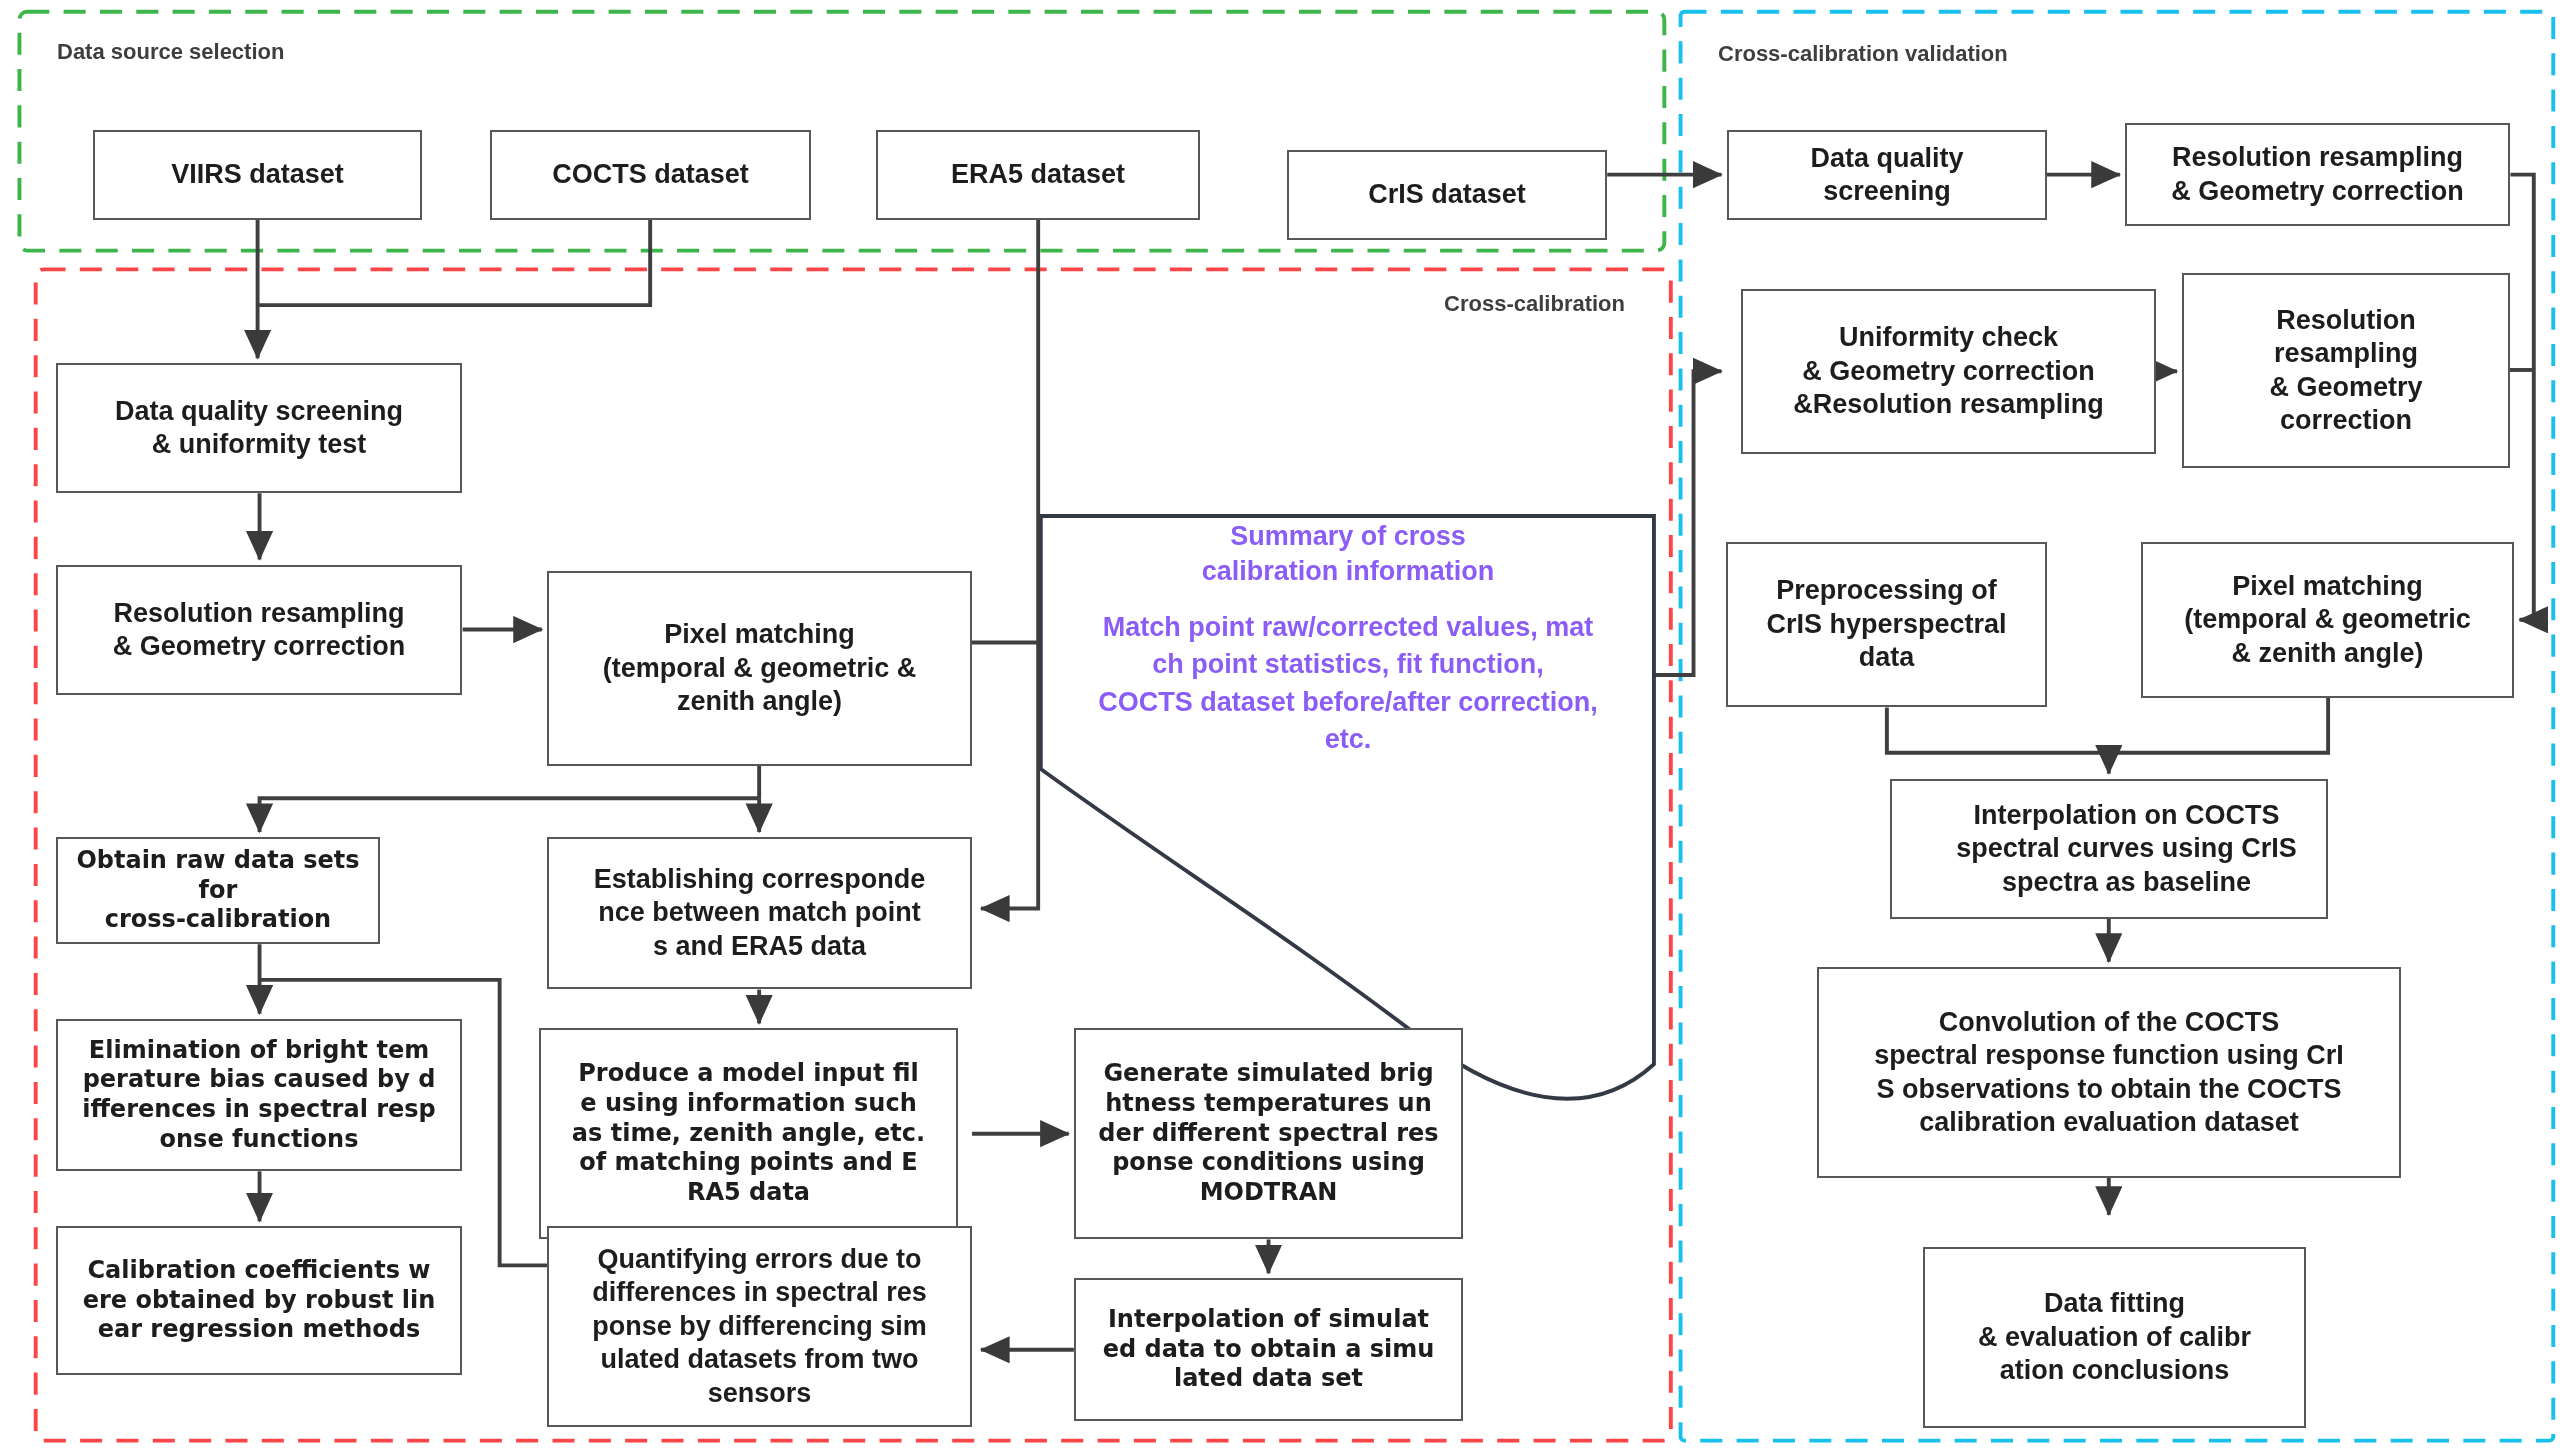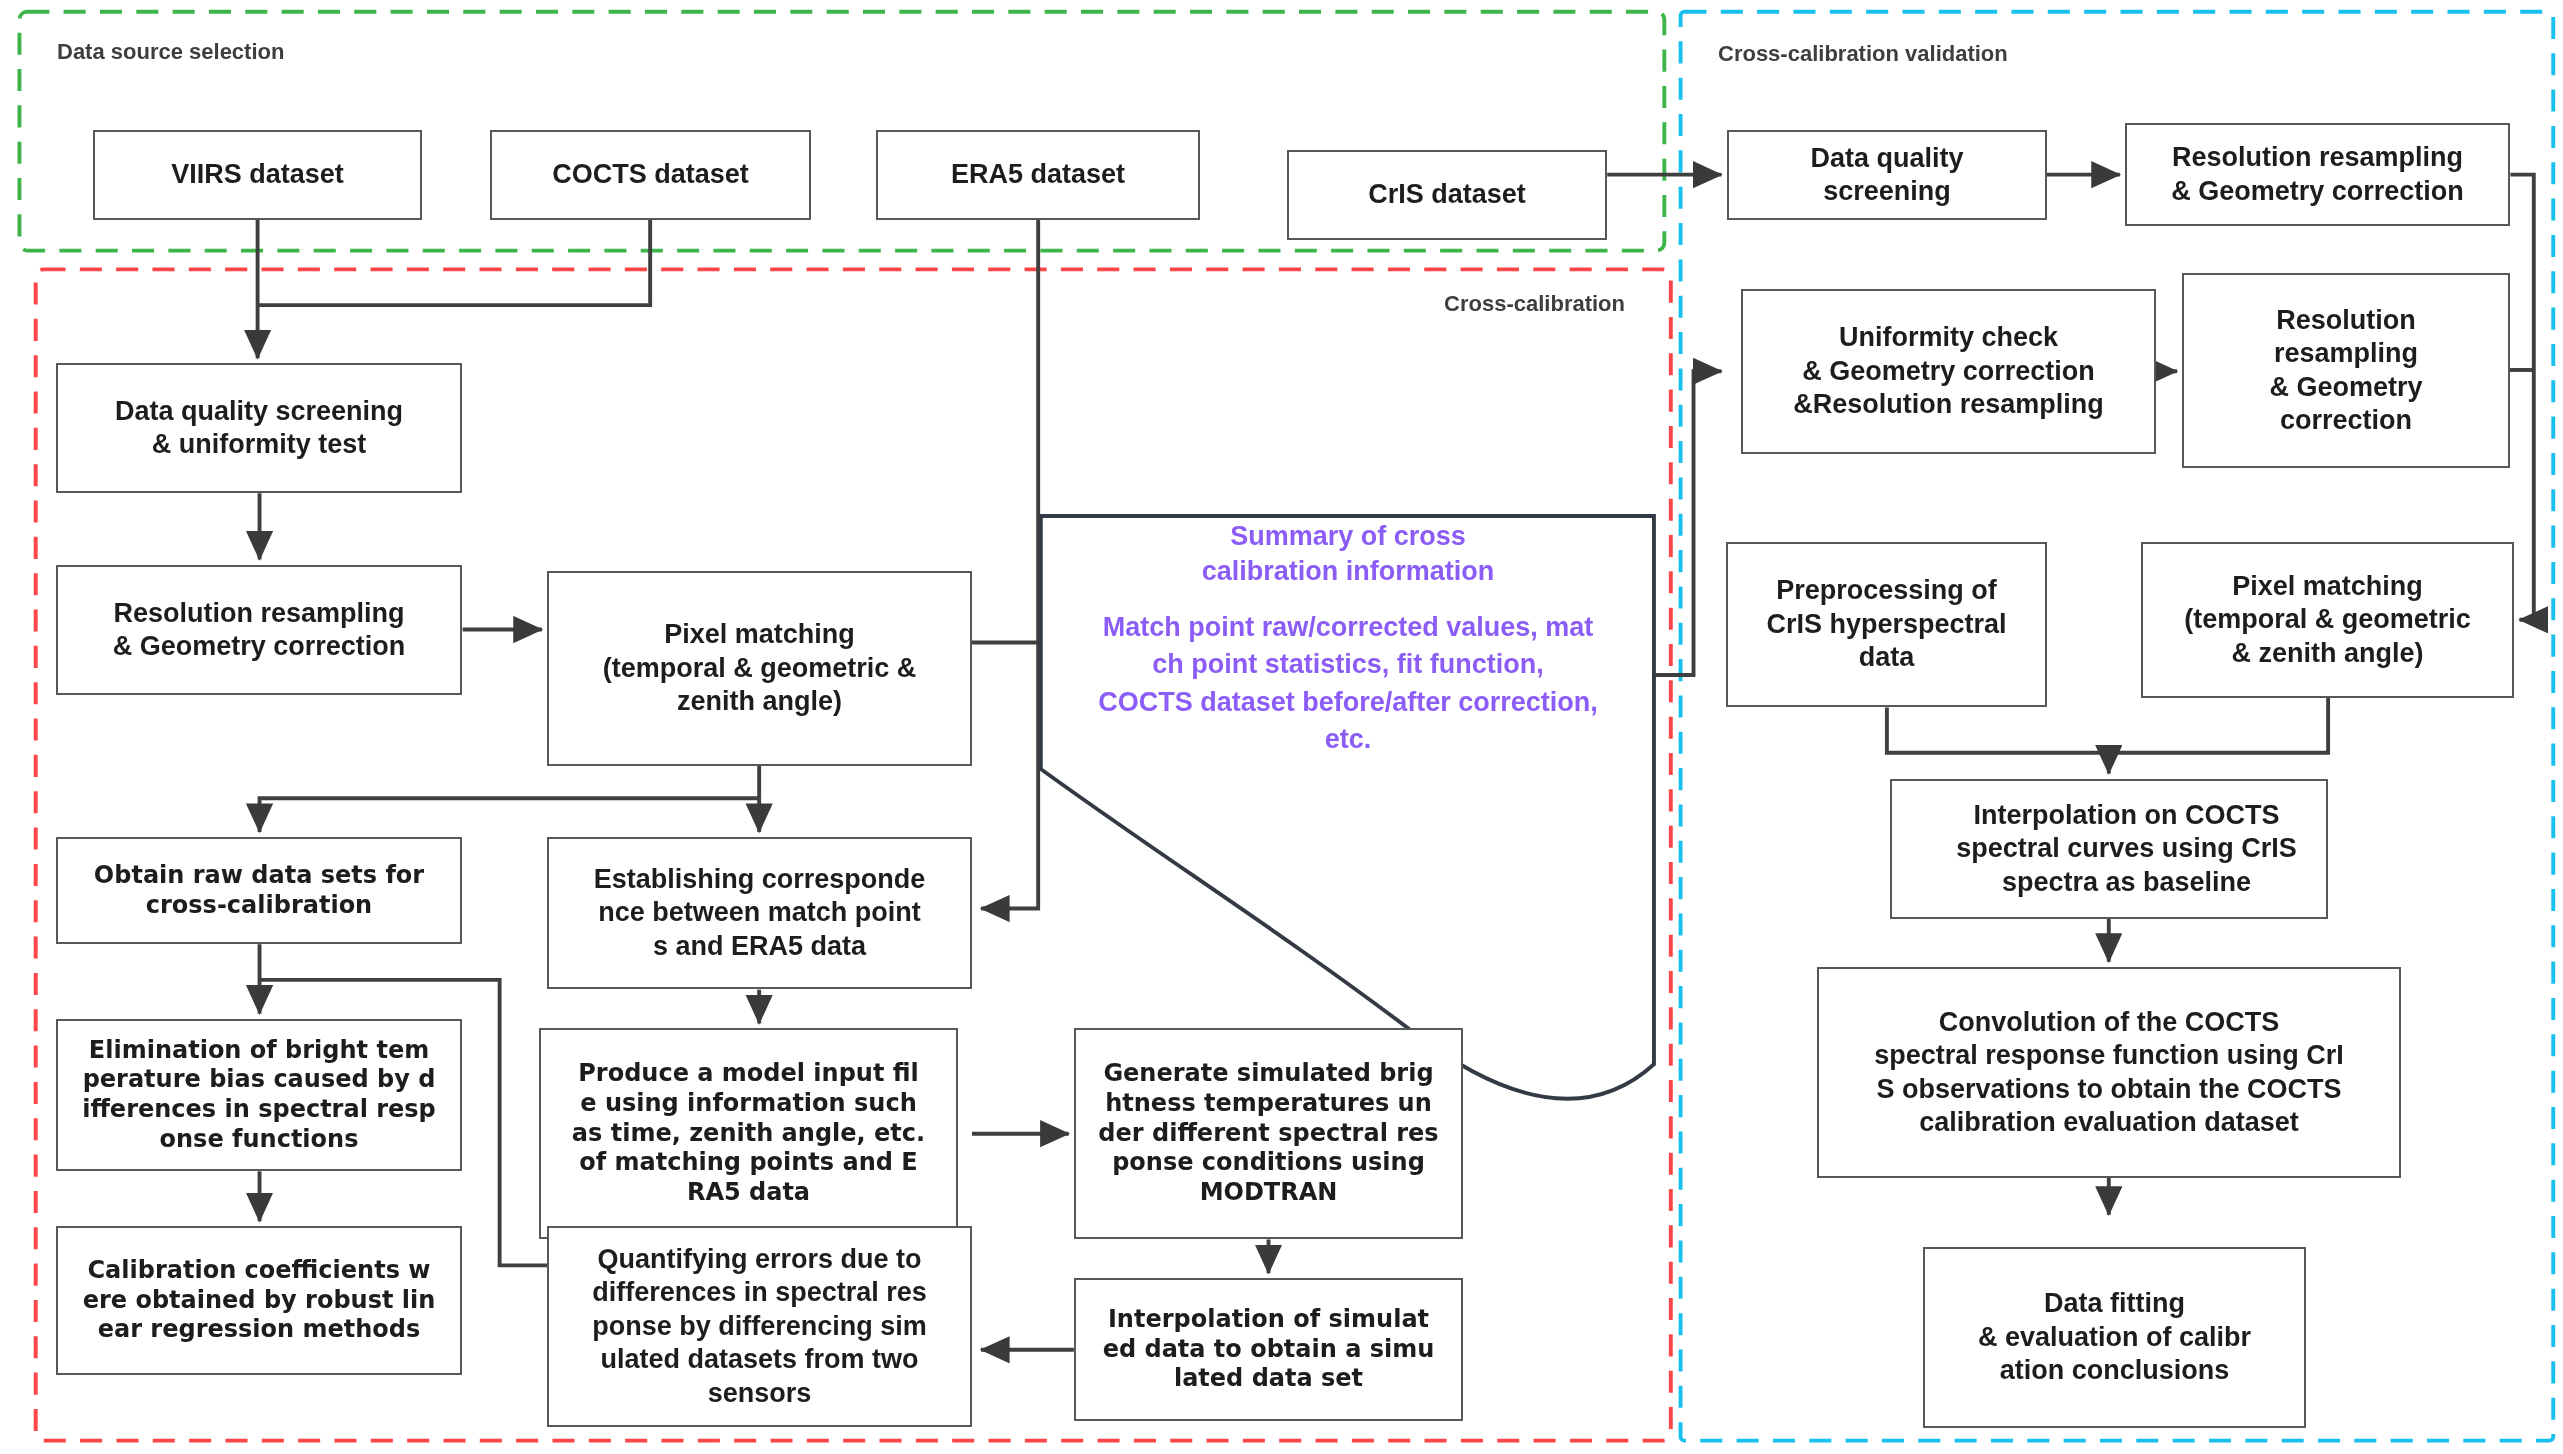--- a/index.html
+++ b/index.html
@@ -17,21 +17,21 @@
   
   #viirs{left:93px;top:130px;width:329px;height:90px;}
   #cocts{left:490px;top:130px;width:321px;height:90px;}
   #era5{left:876px;top:130px;width:324px;height:90px;}
   #cris{left:1287px;top:130px;width:320px;height:90px;margin-top:20px;}
   #v-dq{left:1727px;top:130px;width:320px;height:90px;}
   #v-resgeo1{left:2125px;top:123px;width:385px;height:103px;}
   #dq-uniformity{left:56px;top:363px;width:406px;height:130px;}
   #res-geom{left:56px;top:565px;width:406px;height:130px;}
   #pixel-matching{left:547px;top:571px;width:425px;height:195px;}
-  #obtain-raw{left:56px;top:837px;width:406px;height:107px;}
+  #obtain-raw{left:56px;top:837px;width:324px;height:107px;}
   #establishing{left:547px;top:837px;width:425px;height:152px;}
   #elimination{left:56px;top:1019px;width:406px;height:152px;}
   #produce-model{left:539px;top:1028px;width:419px;height:211px;}
   #calib-coeff{left:56px;top:1226px;width:406px;height:149px;}
   #quantifying{left:547px;top:1226px;width:425px;height:201px;}
   #generate-sim{left:1074px;top:1028px;width:389px;height:211px;}
   #interp-sim{left:1074px;top:1278px;width:389px;height:143px;}
   #v-uniformity{left:1727px;top:289px;width:415px;height:165px;margin-left:14px;}
   #v-resgeo2{left:2182px;top:273px;width:328px;height:195px;}
   #v-preproc{left:1726px;top:542px;width:321px;height:165px;}

